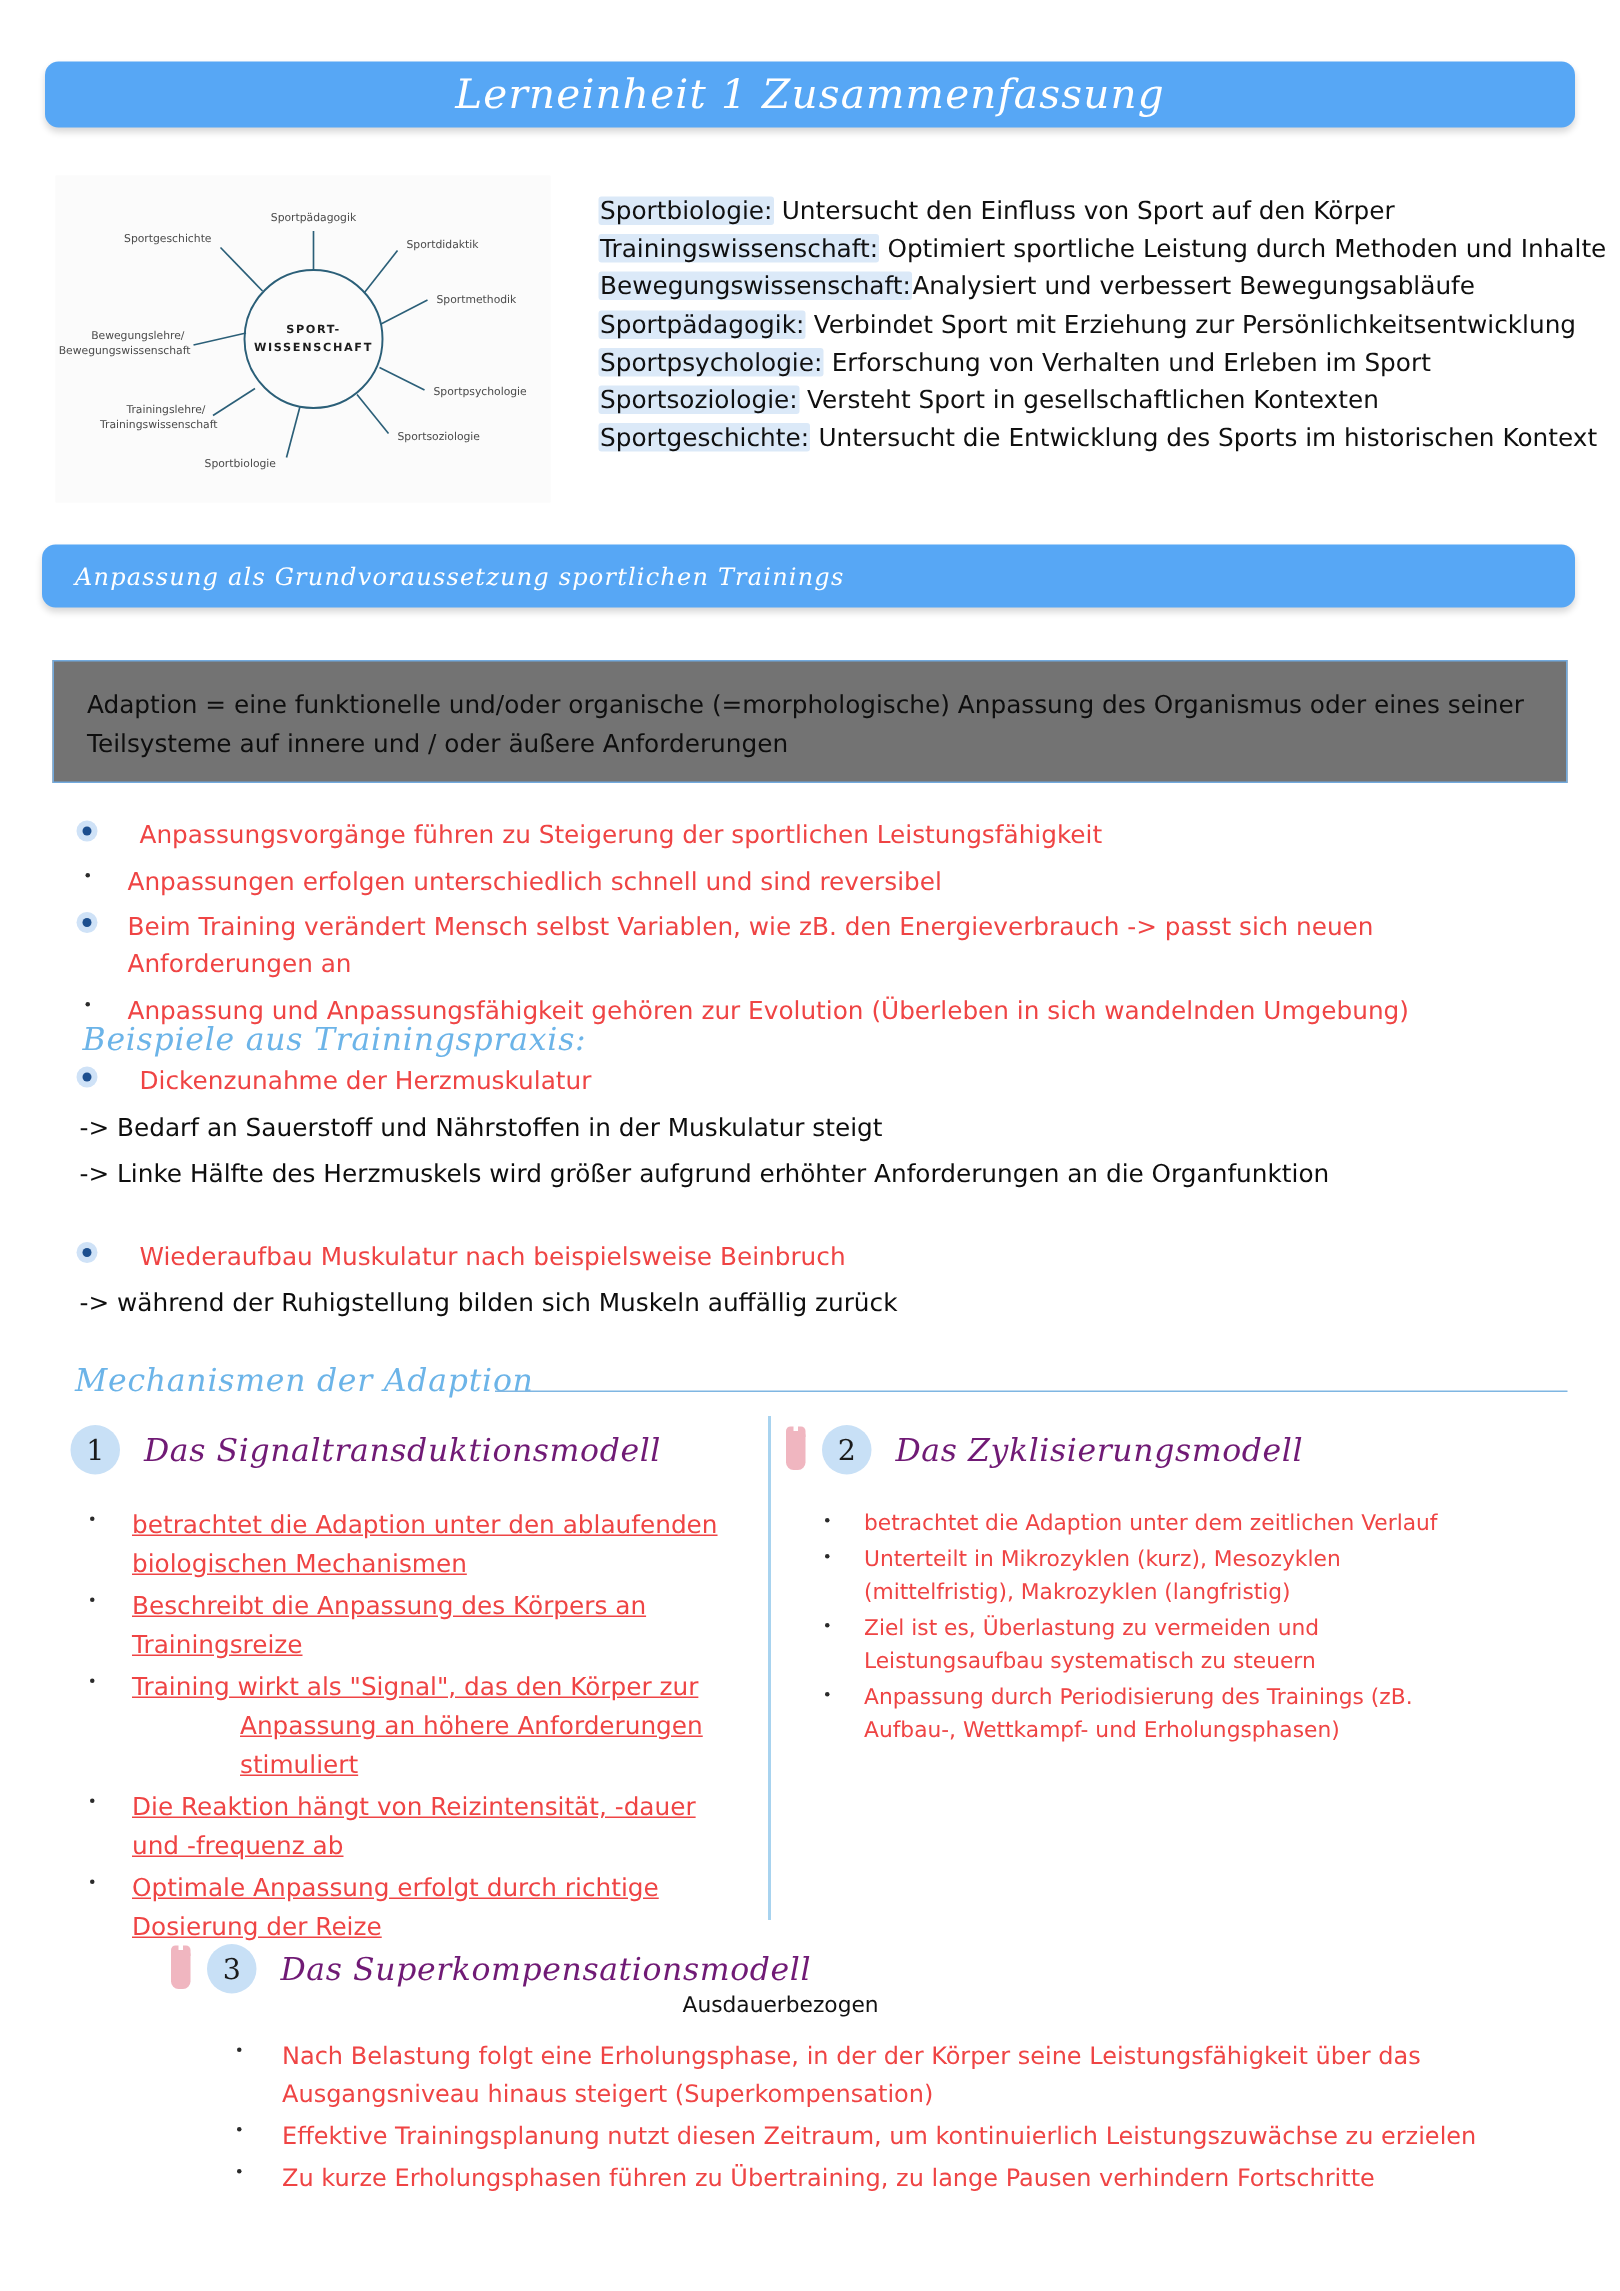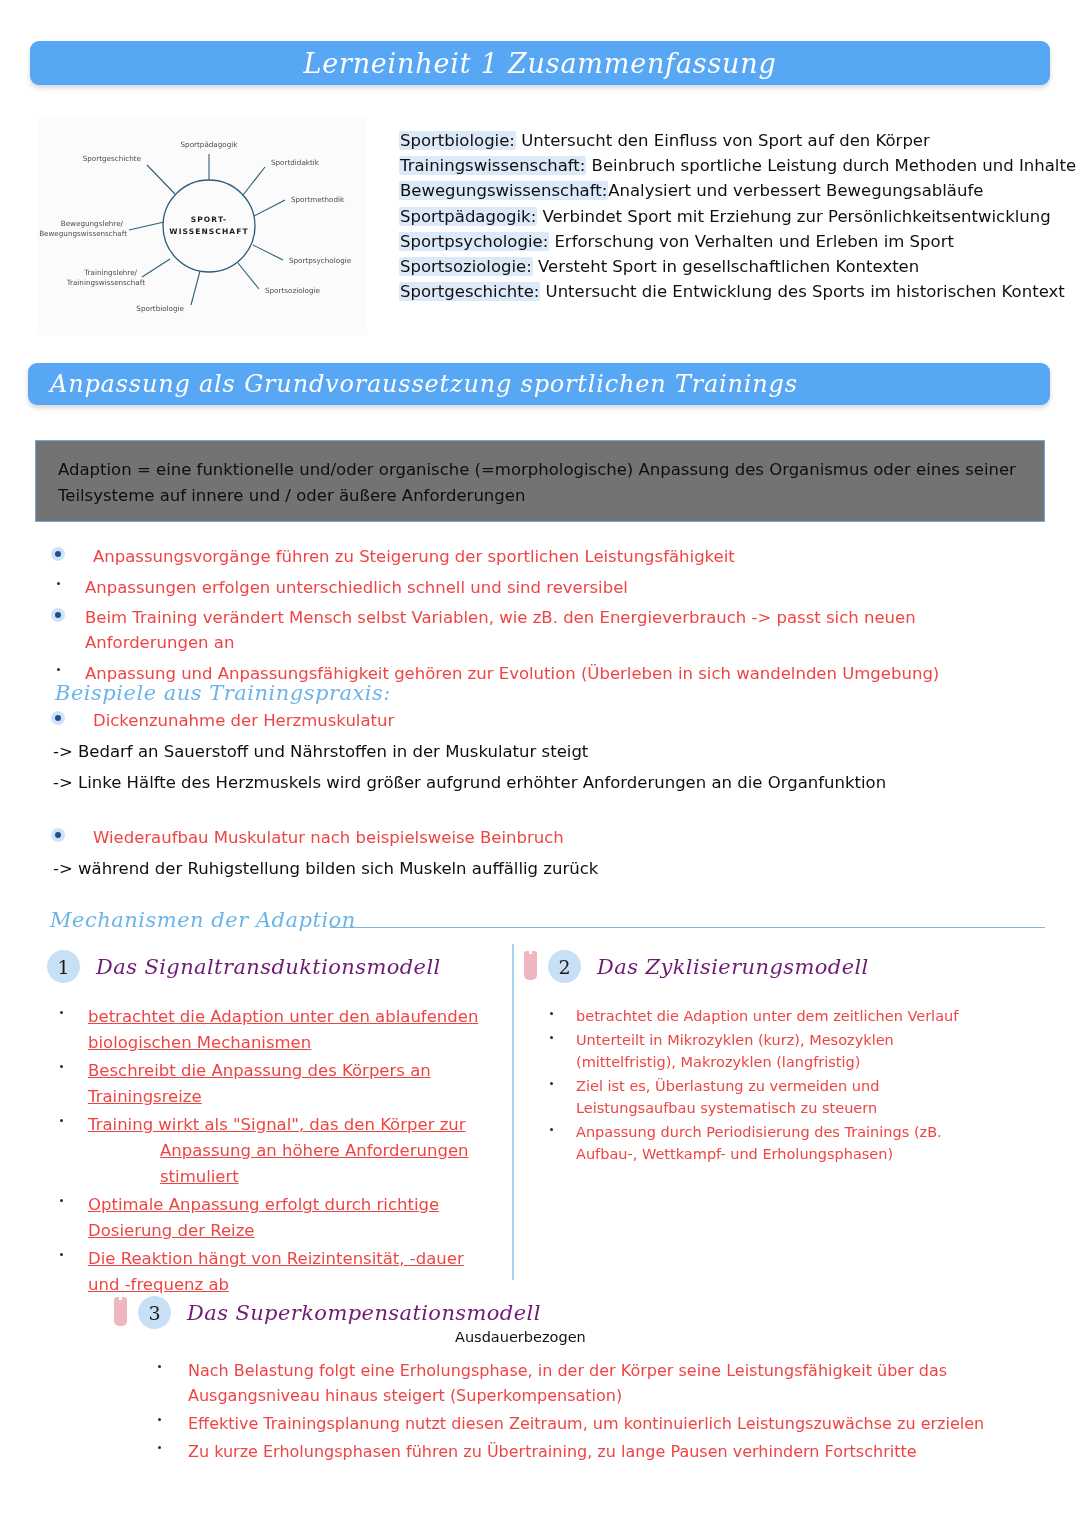--- a/index.html
+++ b/index.html
@@ -32,21 +32,21 @@
   }
   #banner-main{
     left:30px;top:41px;width:1020px;height:44px;
     justify-content:center;
   }
   #banner-main .script{font-size:27px;}
   #banner-sub{
     left:28px;top:363px;width:1022px;height:42px;
     justify-content:flex-start;padding-left:22px;box-sizing:border-box;
   }
-  #banner-sub .script{font-size:24px;}
+  #banner-sub .script{font-size:16px;}
 
   
   .mindmap{
     position:absolute;left:37px;top:117px;width:330px;height:218px;
     background:#fbfbfb;
   }
   .mindmap svg{display:block;}
 
   
   .disc-list{
@@ -226,21 +226,21 @@
       <text x="100" y="158" text-anchor="end" font-family="DejaVu Sans, sans-serif" font-size="7.2" fill="#4a4a4a">Trainingslehre/</text>
       <text x="108" y="168" text-anchor="end" font-family="DejaVu Sans, sans-serif" font-size="7.2" fill="#4a4a4a">Trainingswissenschaft</text>
       <text x="86" y="109" text-anchor="end" font-family="DejaVu Sans, sans-serif" font-size="7.2" fill="#4a4a4a">Bewegungslehre/</text>
       <text x="90" y="119" text-anchor="end" font-family="DejaVu Sans, sans-serif" font-size="7.2" fill="#4a4a4a">Bewegungswissenschaft</text>
       <text x="104" y="44" text-anchor="end" font-family="DejaVu Sans, sans-serif" font-size="7.2" fill="#4a4a4a">Sportgeschichte</text>
     </svg>
   </div>
 
   <div class="disc-list">
     <div class="disc-line"><span class="hl">Sportbiologie:</span><span> Untersucht den Einfluss von Sport auf den Körper</span></div>
-    <div class="disc-line"><span class="hl">Trainingswissenschaft:</span><span> Beinbruch sportliche Leistung durch Methoden und Inhalte</span></div>
+    <div class="disc-line"><span class="hl">Trainingswissenschaft:</span><span> Optimiert sportliche Leistung durch Methoden und Inhalte</span></div>
     <div class="disc-line"><span class="hl">Bewegungswissenschaft:</span><span>Analysiert und verbessert Bewegungsabläufe</span></div>
     <div class="disc-line"><span class="hl">Sportpädagogik:</span><span> Verbindet Sport mit Erziehung zur Persönlichkeitsentwicklung</span></div>
     <div class="disc-line"><span class="hl">Sportpsychologie:</span><span> Erforschung von Verhalten und Erleben im Sport</span></div>
     <div class="disc-line"><span class="hl">Sportsoziologie:</span><span> Versteht Sport in gesellschaftlichen Kontexten</span></div>
     <div class="disc-line"><span class="hl">Sportgeschichte:</span><span> Untersucht die Entwicklung des Sports im historischen Kontext</span></div>
   </div>
 
   <div class="banner" id="banner-sub">
     <span class="script">Anpassung als Grundvoraussetzung sportlichen Trainings</span>
   </div>
@@ -326,27 +326,27 @@
         </span>
       <span class="btext">
         <span>Training wirkt als "Signal", das den Körper zur</span>
         <span class="sub-indent">Anpassung an höhere Anforderungen stimuliert</span>
       </span>
     </div>
     <div class="brow">
       <span class="bullet">
           <i class="dot-plain"></i>
         </span>
+      <span class="btext">Die Reaktion hängt von Reizintensität, -dauer und -frequenz ab</span>
+    </div>
+    <div class="brow">
+      <span class="bullet">
+          <i class="dot-plain"></i>
+        </span>
       <span class="btext">Optimale Anpassung erfolgt durch richtige Dosierung der Reize</span>
-    </div>
-    <div class="brow">
-      <span class="bullet">
-          <i class="dot-plain"></i>
-        </span>
-      <span class="btext">Die Reaktion hängt von Reizintensität, -dauer und -frequenz ab</span>
     </div>
   </div>
 
   <div class="model-head" id="model2-head">
     <span class="pink-mark"></span>
     <span class="num-circle">2</span>
     <span class="model-title">Das Zyklisierungsmodell</span>
   </div>
 
   <div class="blist" id="col2-list">

